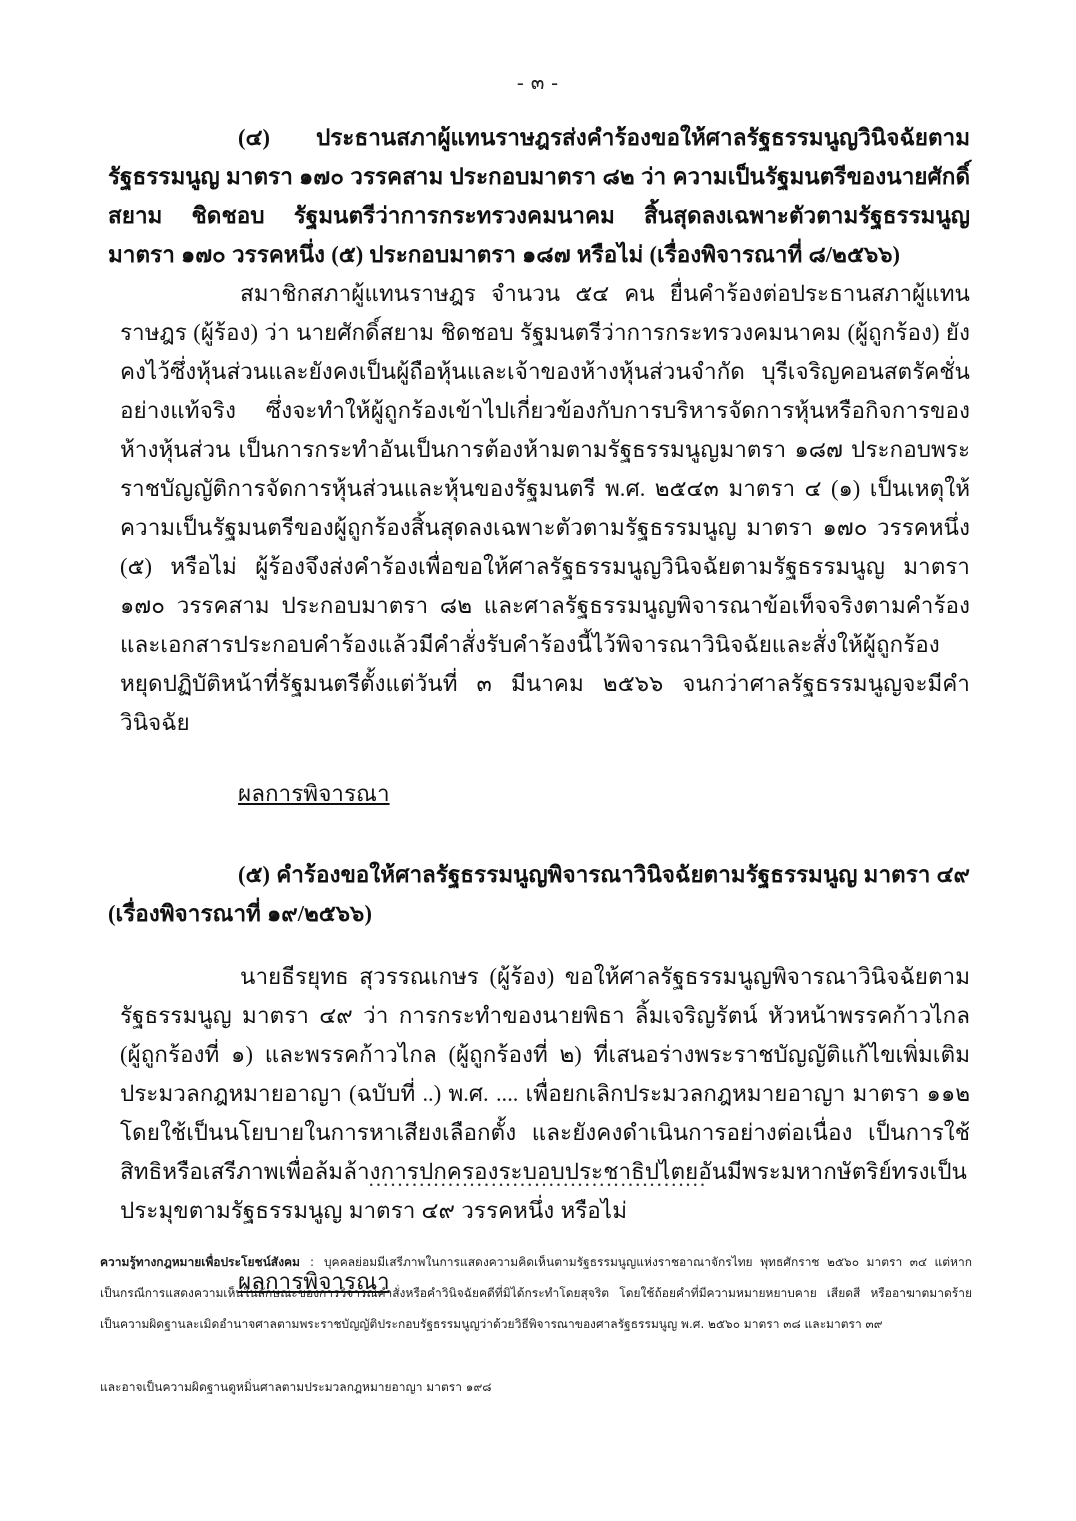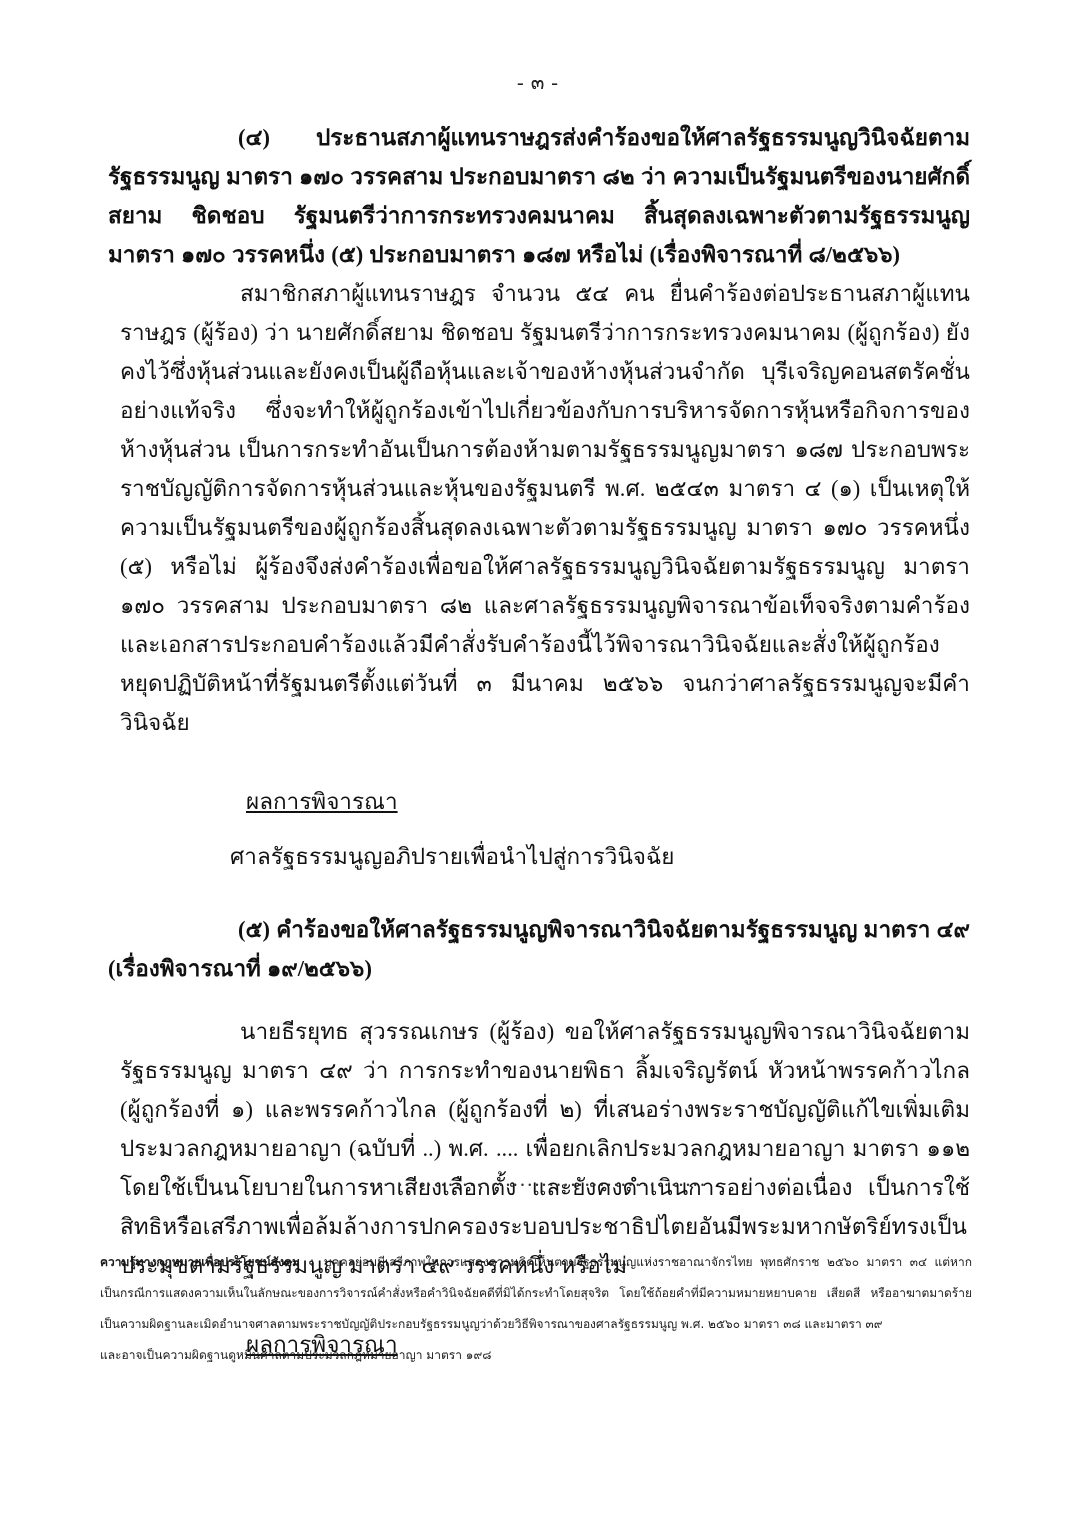--- a/index.html
+++ b/index.html
@@ -61,21 +61,21 @@
 
   .para.indent-wide {
     text-indent: 130px;
   }
   .spacer-md { height: 24px; }
   .spacer-lg { height: 34px; }
 
   .section-label {
     font-size: 22.5px;
     line-height: 39px;
-    margin: 16px;
+    margin: 8px;
     padding-left: 122px;
   }
   .section-label span.u {
     text-decoration: underline;
     text-underline-offset: 2px;
   }
 
   .oneline {
     font-size: 22.5px;
     line-height: 39px;
@@ -114,40 +114,40 @@
     margin: 0;
   }
   .footer .lead {
     font-weight: 700;
   }
   .footer .colon {
     padding: 0 10px;
   }
   .footer .last {
     text-align: left;
+    margin-top: 32px;
   }
 </style>
 </head>
 <body>
 
 <div class="page">
 
   <div class="page-number">- ๓ -</div>
 
   <div class="content">
 
     <p class="para heading indent-wide">(๔) ประธานสภาผู้แทนราษฎรส่งคำร้องขอให้ศาลรัฐธรรมนูญวินิจฉัยตามรัฐธรรมนูญ มาตรา ๑๗๐ วรรคสาม ประกอบมาตรา ๘๒ ว่า ความเป็นรัฐมนตรีของนายศักดิ์สยาม ชิดชอบ รัฐมนตรีว่าการกระทรวงคมนาคม สิ้นสุดลงเฉพาะตัวตามรัฐธรรมนูญ มาตรา ๑๗๐ วรรคหนึ่ง (๕) ประกอบมาตรา ๑๘๗ หรือไม่ (เรื่องพิจารณาที่ ๘/๒๕๖๖)</p>
 
     <p class="para indent">สมาชิกสภาผู้แทนราษฎร จำนวน ๕๔ คน ยื่นคำร้องต่อประธานสภาผู้แทนราษฎร (ผู้ร้อง) ว่า นายศักดิ์สยาม ชิดชอบ รัฐมนตรีว่าการกระทรวงคมนาคม (ผู้ถูกร้อง) ยังคงไว้ซึ่งหุ้นส่วนและยังคงเป็นผู้ถือหุ้นและเจ้าของห้างหุ้นส่วนจำกัด บุรีเจริญคอนสตรัคชั่น อย่างแท้จริง ซึ่งจะทำให้ผู้ถูกร้องเข้าไปเกี่ยวข้องกับการบริหารจัดการหุ้นหรือกิจการของห้างหุ้นส่วน เป็นการกระทำอันเป็นการต้องห้ามตามรัฐธรรมนูญมาตรา ๑๘๗ ประกอบพระราชบัญญัติการจัดการหุ้นส่วนและหุ้นของรัฐมนตรี พ.ศ. ๒๕๔๓ มาตรา ๔ (๑) เป็นเหตุให้ความเป็นรัฐมนตรีของผู้ถูกร้องสิ้นสุดลงเฉพาะตัวตามรัฐธรรมนูญ มาตรา ๑๗๐ วรรคหนึ่ง (๕) หรือไม่ ผู้ร้องจึงส่งคำร้องเพื่อขอให้ศาลรัฐธรรมนูญวินิจฉัยตามรัฐธรรมนูญ มาตรา ๑๗๐ วรรคสาม ประกอบมาตรา ๘๒ และศาลรัฐธรรมนูญพิจารณาข้อเท็จจริงตามคำร้องและเอกสารประกอบคำร้องแล้วมีคำสั่งรับคำร้องนี้ไว้พิจารณาวินิจฉัยและสั่งให้ผู้ถูกร้องหยุดปฏิบัติหน้าที่รัฐมนตรีตั้งแต่วันที่ ๓ มีนาคม ๒๕๖๖ จนกว่าศาลรัฐธรรมนูญจะมีคำวินิจฉัย</p>
 
     <div class="spacer-md"></div>
 
     <p class="section-label"><span class="u">ผลการพิจารณา</span></p>
 
-    <p class="oneline">ศาลรัฐธรรมนูญอภิปรายเพื่อนำไปสู่การวินิจฉัย</p>
 
     <div class="spacer-lg"></div>
 
     <p class="para heading indent-wide">(๕) คำร้องขอให้ศาลรัฐธรรมนูญพิจารณาวินิจฉัยตามรัฐธรรมนูญ มาตรา ๔๙ (เรื่องพิจารณาที่ ๑๙/๒๕๖๖)</p>
 
     <div class="spacer-md"></div>
 
     <p class="para indent">นายธีรยุทธ สุวรรณเกษร (ผู้ร้อง) ขอให้ศาลรัฐธรรมนูญพิจารณาวินิจฉัยตามรัฐธรรมนูญ มาตรา ๔๙ ว่า การกระทำของนายพิธา ลิ้มเจริญรัตน์ หัวหน้าพรรคก้าวไกล (ผู้ถูกร้องที่ ๑) และพรรคก้าวไกล (ผู้ถูกร้องที่ ๒) ที่เสนอร่างพระราชบัญญัติแก้ไขเพิ่มเติมประมวลกฎหมายอาญา (ฉบับที่ ..) พ.ศ. .... เพื่อยกเลิกประมวลกฎหมายอาญา มาตรา ๑๑๒ โดยใช้เป็นนโยบายในการหาเสียงเลือกตั้ง และยังคงดำเนินการอย่างต่อเนื่อง เป็นการใช้สิทธิหรือเสรีภาพเพื่อล้มล้างการปกครองระบอบประชาธิปไตยอันมีพระมหากษัตริย์ทรงเป็นประมุขตามรัฐธรรมนูญ มาตรา ๔๙ วรรคหนึ่ง หรือไม่</p>
 
     <div class="spacer-md"></div>

